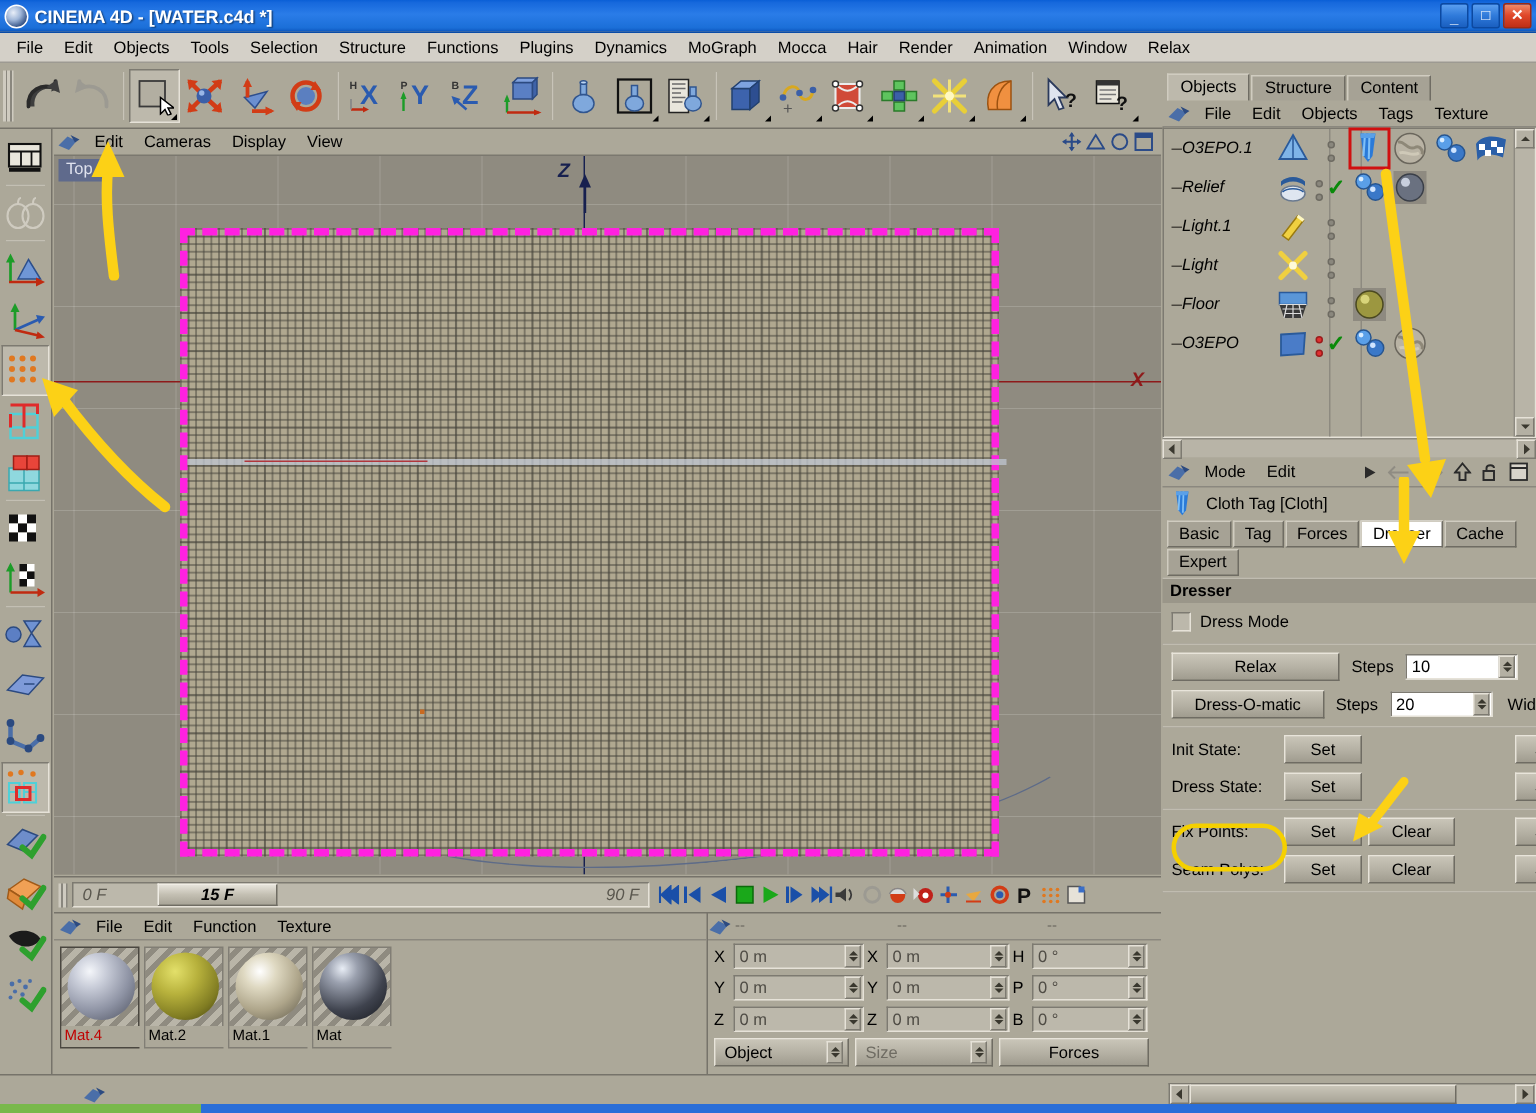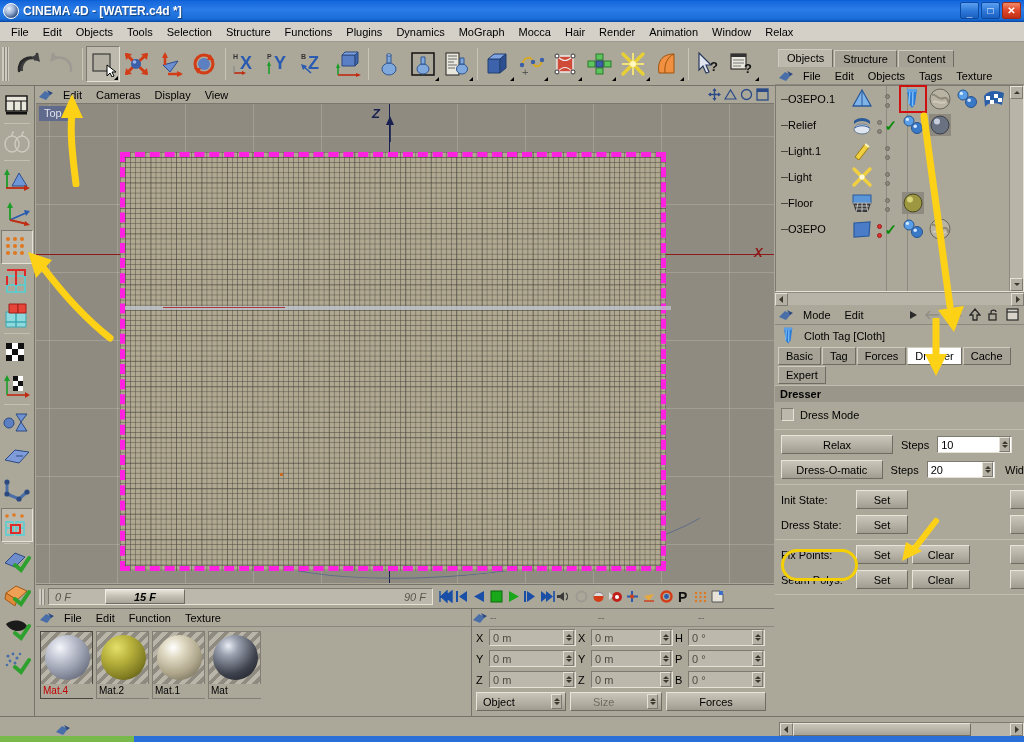--- a/index.html
+++ b/index.html
@@ -262,21 +262,21 @@
     border-bottom:none;
   }
   .tab.active { background:#bdb9ac; font-weight:normal; padding-bottom:3px; }
   .om-menu { height:18px; display:flex; align-items:center; padding-left:3px; background:#aca899; border-bottom:1px solid #8b887f;}
   .om-item { padding:1px 7px; font-size:11px;}
   .omlist {
     position:relative; margin:0 0 0 0; height:207px;
     background:#aca899; border:1px solid; border-color:#7d7a71 #e6e2d8 #e6e2d8 #7d7a71;
     display:flex;
   }
-  .om-left { width:110px; position:relative; }
+  .om-left { width:110px; position:relative;font-style:italic; }
   .om-vline { position:absolute; left:110px; top:0; bottom:0; width:1px; background:#8d8a80; }
   .om-dotcol { width:20px; position:relative; }
   .om-vline2 { position:absolute; left:131px; top:0; bottom:0; width:1px; background:#8d8a80; }
   .om-tags { flex:1; position:relative; }
   .orow { height:26px; display:flex; align-items:center; position:relative; }
   .oname { font-size:11px; color:#000; padding-left:12px; white-space:nowrap; }
   .otree { position:absolute; left:5px; top:13px; width:7px; height:1px; background:#4a4740; }
   .oicon { width:22px; height:22px; margin-left:auto; margin-right:4px; }
   .dotpair { display:flex; flex-direction:column; gap:4px; align-items:center; padding-top:4px;}
   .dot { width:5px; height:5px; border-radius:50%; background:#8a877d; border:1px solid #6e6b62;}
@@ -1019,21 +1019,21 @@
     </div>
 
     <div class="co-row" style="height:23px;gap:4px;">
       <div class="btn3d" style="width:90px;height:19px;justify-content:flex-start;padding-left:6px;position:relative;">
         <span>Object</span>
         <span class="spin" style="position:absolute;right:2px;">
             <i class="sp-up"></i>
             <i class="sp-dn"></i>
           </span>
       </div>
-      <div class="btn3d" style="width:92px;height:19px;justify-content:flex-start;padding-left:22px;color:#6f6c63;position:relative;">
+      <div class="btn3d" style="width:92px;height:19px;justify-content:flex-start;padding-left:6px;color:#6f6c63;position:relative;">
         <span>Size</span>
         <span class="spin" style="position:absolute;right:2px;">
             <i class="sp-up"></i>
             <i class="sp-dn"></i>
           </span>
       </div>
       <div class="btn3d" style="width:100px;height:19px;">Forces</div>
     </div>
   </div>
 

